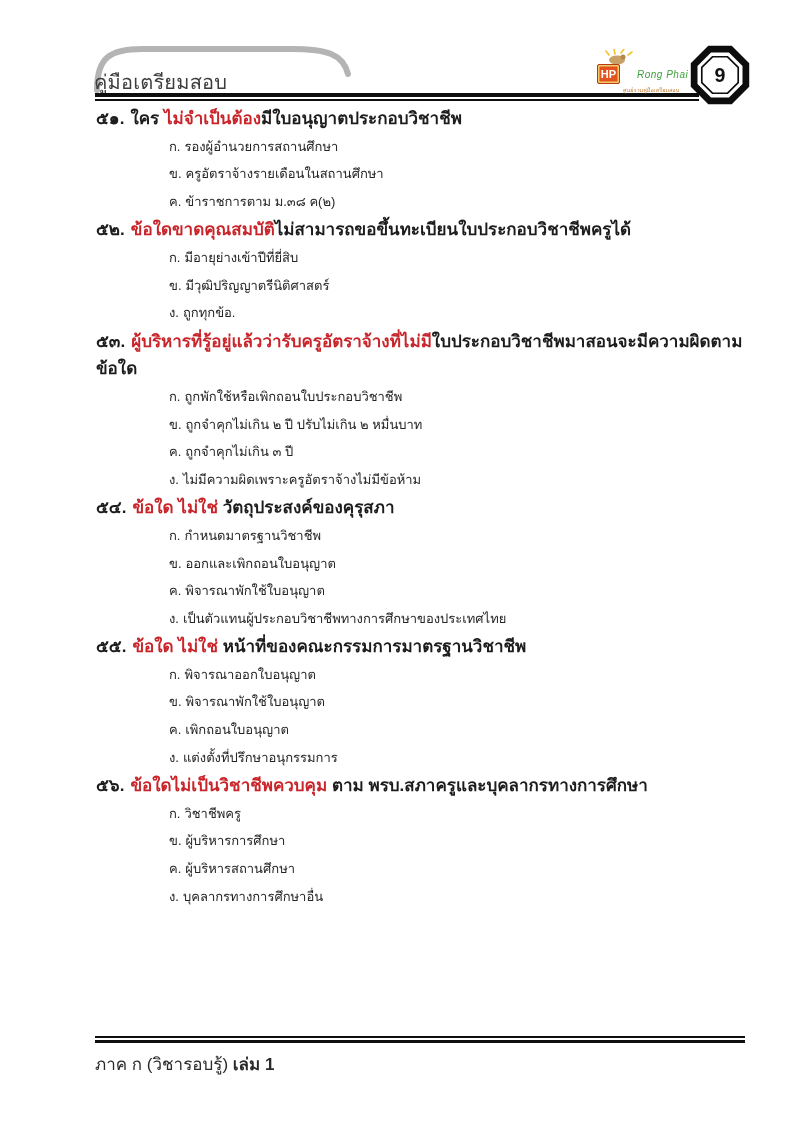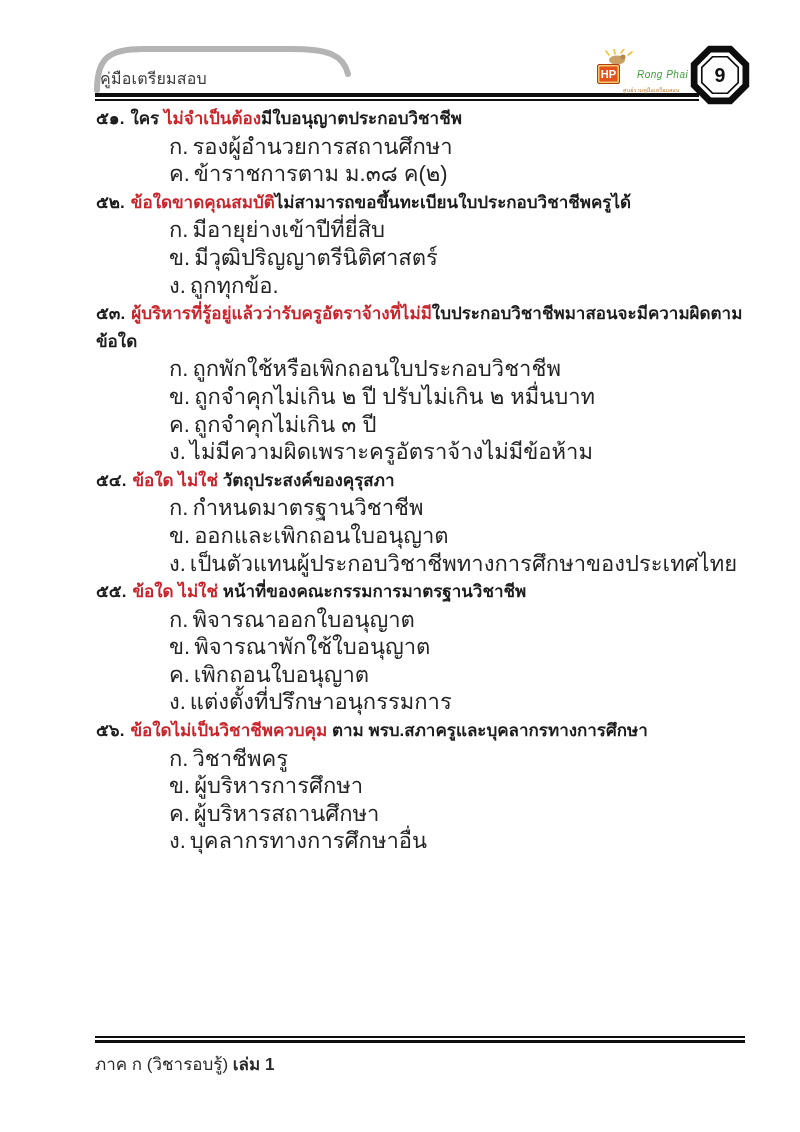--- a/index.html
+++ b/index.html
@@ -14,21 +14,21 @@
   body{
     width:800px;height:1132px;background:#ffffff;
     font-family:"Liberation Sans","DejaVu Sans",sans-serif;
     color:var(--ink);
   }
   .page{position:relative;width:800px;height:1132px;overflow:hidden;background:#fff;}
 
   
   .tab-arc{position:absolute;left:93px;top:42px;width:268px;height:54px;}
   .tab-title{
-    position:absolute;left:100px;top:66px;font-size:16px;color:#3d3d3d;
+    position:absolute;left:94px;top:66px;font-size:20px;color:#3d3d3d;
     letter-spacing:0.2px;
   }
   .rule-top{position:absolute;left:95px;top:93px;width:604px;}
   .rule-bottom{position:absolute;left:95px;top:1036px;width:650px;}
   .rule-thick{height:4px;background:#0e0e0e;}
   .rule-thin{height:2px;background:#0e0e0e;margin-top:2px;}
   .rule-thin-first{height:2px;background:#0e0e0e;}
   .rule-thick-last{height:3px;background:#0e0e0e;margin-top:2px;}
 
   .badge{position:absolute;left:690px;top:45px;width:60px;height:60px;}
@@ -53,21 +53,21 @@
   }
 
   
   .questions{position:absolute;left:95px;top:104px;width:650px;}
   .question{margin:1px;}
   .q-title{font-size:17px;font-weight:bold;line-height:27.6px;color:var(--ink);}
   .q-num{margin-right:6px;}
   .seg-red{color:var(--accent-red);}
   .seg-black{color:var(--ink);}
   .q-options{padding-left:73px;}
-  .option{font-size:22px;line-height:27.6px;font-weight:normal;color:#242424;}
+  .option{font-size:13px;line-height:27.6px;font-weight:normal;color:#242424;}
   .opt-letter{margin-right:4px;}
 
   
   .footer-text{
     position:absolute;left:95px;top:1050px;font-size:17px;color:#2a2a2a;
   }
   .footer-bold{font-weight:bold;}
 </style>
 </head>
 <body>
@@ -103,20 +103,21 @@
     <text x="29" y="36" text-anchor="middle" font-size="19" font-weight="600" fill="#111">9</text>
   </svg>
 
   <div class="questions">
   <div class="question">
     <div class="q-title">
       <span class="q-num">๕๑.</span><span class="q-segments"><span class="seg-black">ใคร </span><span class="seg-red">ไม่จำเป็นต้อง</span><span class="seg-black">มีใบอนุญาตประกอบวิชาชีพ</span></span>
     </div>
     <div class="q-options">
           <div class="option"><span class="opt-letter">ก.</span><span>รองผู้อำนวยการสถานศึกษา</span></div>
+          <div class="option"><span class="opt-letter">ข.</span><span>ครูอัตราจ้างรายเดือนในสถานศึกษา</span></div>
           <div class="option"><span class="opt-letter">ค.</span><span>ข้าราชการตาม ม.๓๘ ค(๒)</span></div>
         </div>
   </div>
 
   <div class="question">
     <div class="q-title">
       <span class="q-num">๕๒.</span><span class="q-segments"><span class="seg-red">ข้อใดขาดคุณสมบัติ</span><span class="seg-black">ไม่สามารถขอขึ้นทะเบียนใบประกอบวิชาชีพครูได้</span></span>
     </div>
     <div class="q-options">
           <div class="option"><span class="opt-letter">ก.</span><span>มีอายุย่างเข้าปีที่ยี่สิบ</span></div>
@@ -137,20 +138,21 @@
         </div>
   </div>
 
   <div class="question">
     <div class="q-title">
       <span class="q-num">๕๔.</span><span class="q-segments"><span class="seg-red">ข้อใด ไม่ใช่ </span><span class="seg-black">วัตถุประสงค์ของคุรุสภา</span></span>
     </div>
     <div class="q-options">
           <div class="option"><span class="opt-letter">ก.</span><span>กำหนดมาตรฐานวิชาชีพ</span></div>
           <div class="option"><span class="opt-letter">ข.</span><span>ออกและเพิกถอนใบอนุญาต</span></div>
+          <div class="option"><span class="opt-letter">ค.</span><span>พิจารณาพักใช้ใบอนุญาต</span></div>
           <div class="option"><span class="opt-letter">ง.</span><span>เป็นตัวแทนผู้ประกอบวิชาชีพทางการศึกษาของประเทศไทย</span></div>
         </div>
   </div>
 
   <div class="question">
     <div class="q-title">
       <span class="q-num">๕๕.</span><span class="q-segments"><span class="seg-red">ข้อใด ไม่ใช่ </span><span class="seg-black">หน้าที่ของคณะกรรมการมาตรฐานวิชาชีพ</span></span>
     </div>
     <div class="q-options">
           <div class="option"><span class="opt-letter">ก.</span><span>พิจารณาออกใบอนุญาต</span></div>

